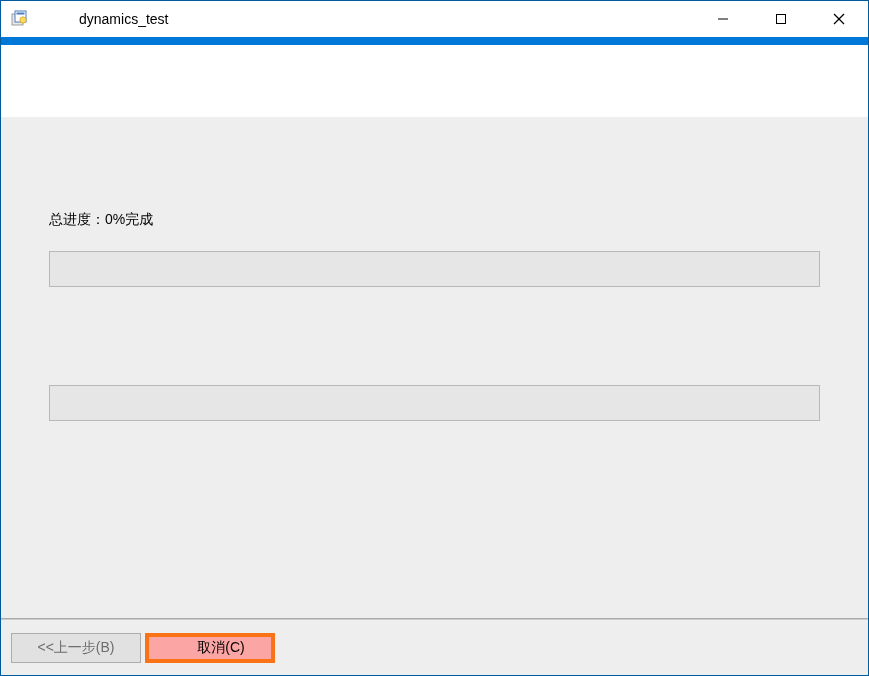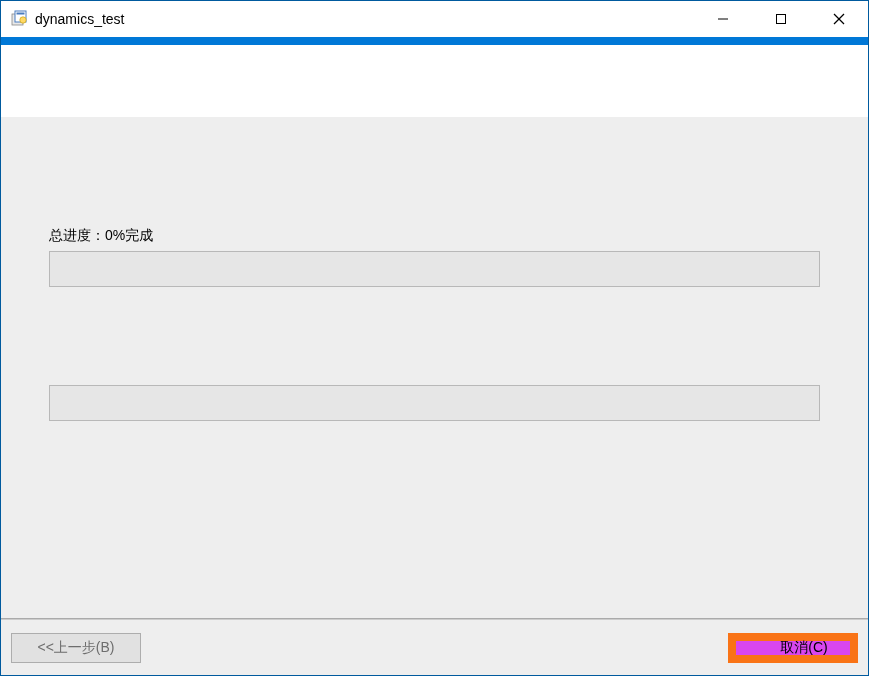--- a/index.html
+++ b/index.html
@@ -29,20 +29,21 @@
       height: 20px;
       margin-right: 6px;
       display: flex;
       align-items: center;
       justify-content: center;
     }
     .titlebar-title {
       font-size: 14px;
       color: #000000;
       flex: 1;
+      margin-left: 44px;
     }
     .titlebar-controls {
       display: flex;
       height: 100%;
     }
     .titlebar-btn {
       width: 58px;
       height: 36px;
       display: flex;
       align-items: center;
@@ -58,21 +59,21 @@
       background: #ffffff;
     }
     .content-area {
       flex: 1;
       background: #eeeeee;
       padding: 0 48px;
       position: relative;
     }
     .progress-label {
       position: absolute;
-      top: 110px;
+      top: 94px;
       left: 48px;
       font-size: 14px;
       color: #000000;
       font-weight: 500;
     }
     .progress-track {
       position: absolute;
       left: 48px;
       right: 48px;
       height: 36px;
@@ -87,42 +88,42 @@
     }
     .footer-divider {
       height: 3px;
       background: linear-gradient(to bottom, #999999 0%, #ffffff 100%);
     }
     .footer {
       height: 54px;
       background: #eeeeee;
       display: flex;
       align-items: center;
-      justify-content: space-between;
+      justify-content: flex-start;
       padding: 0 10px;
       gap: 4px;
     }
     .wizard-btn {
       height: 30px;
       min-width: 130px;
       padding: 0 10px;
       background: #e1e1e1;
       border: 1px solid #adadad;
       font-size: 14px;
       color: #6d6d6d;
       cursor: default;
       display: flex;
       align-items: center;
       justify-content: center;
     }
     .wizard-btn.primary {
-      border: 8px solid #f97316;
+      border: 4px solid #f97316;
       color: #000000;
       cursor: pointer;
-      background: #d946ef;
+      background: #fca5a5;
       padding-left: 32px;
     }
     .watermark {
       position: absolute;
       right: 10px;
       bottom: 58px;
       font-size: 11px;
       color: rgba(140,140,140,0.45);
       letter-spacing: 0.5px;
     }

